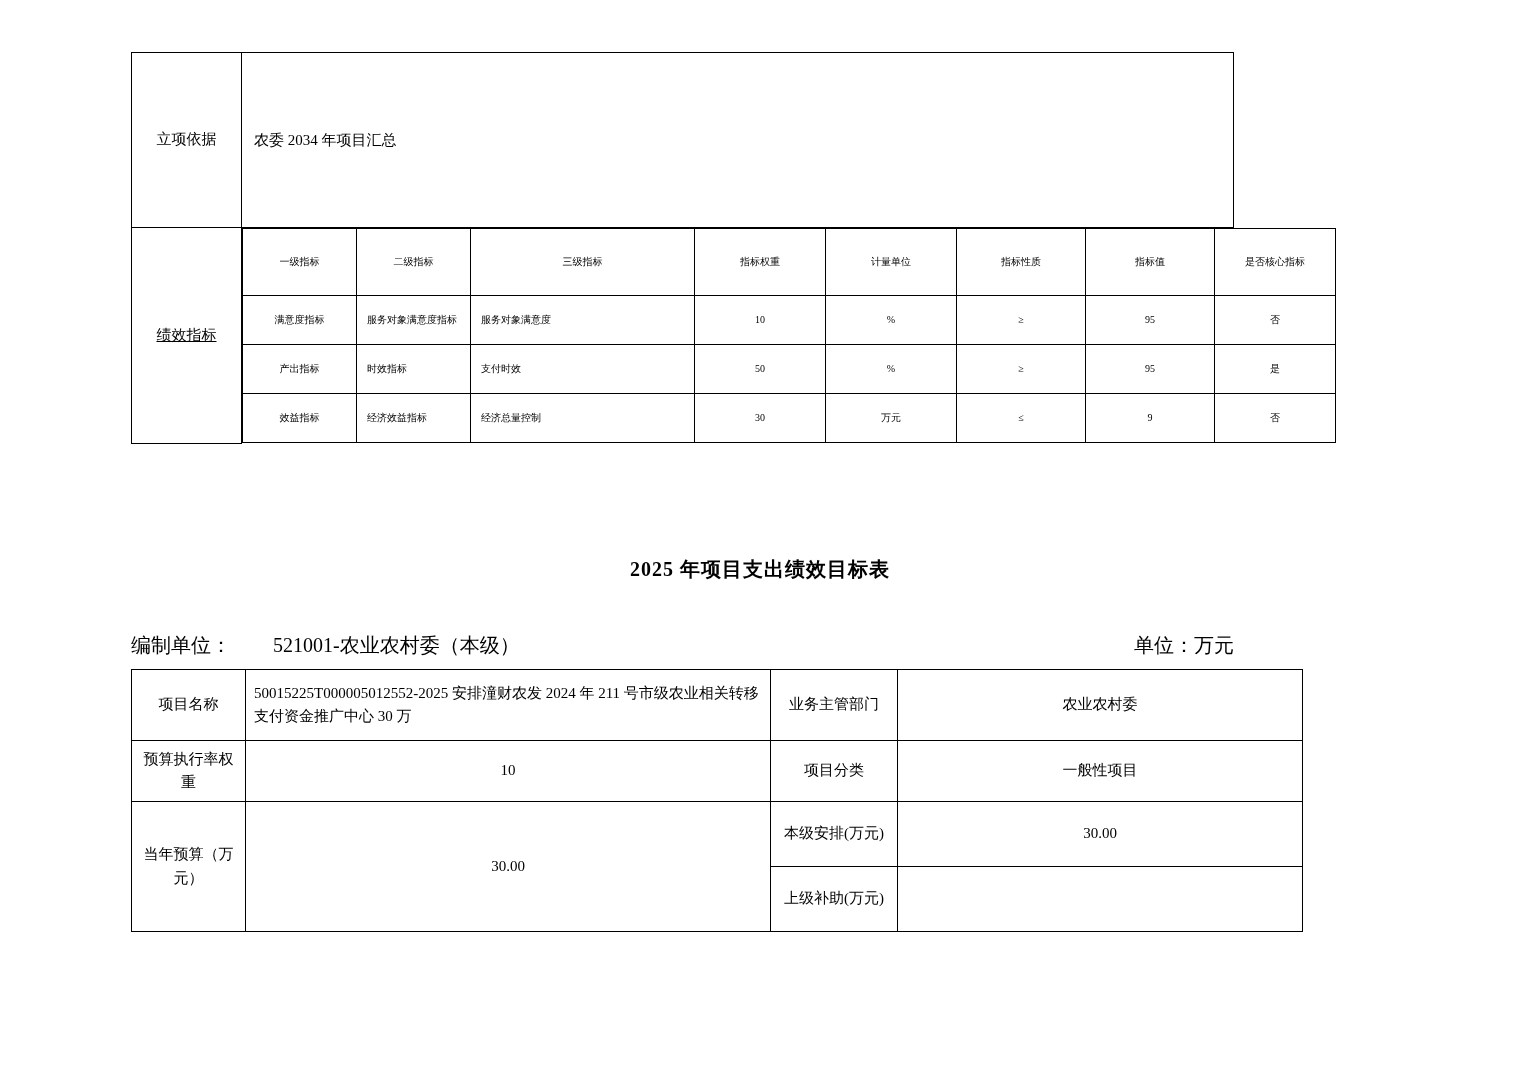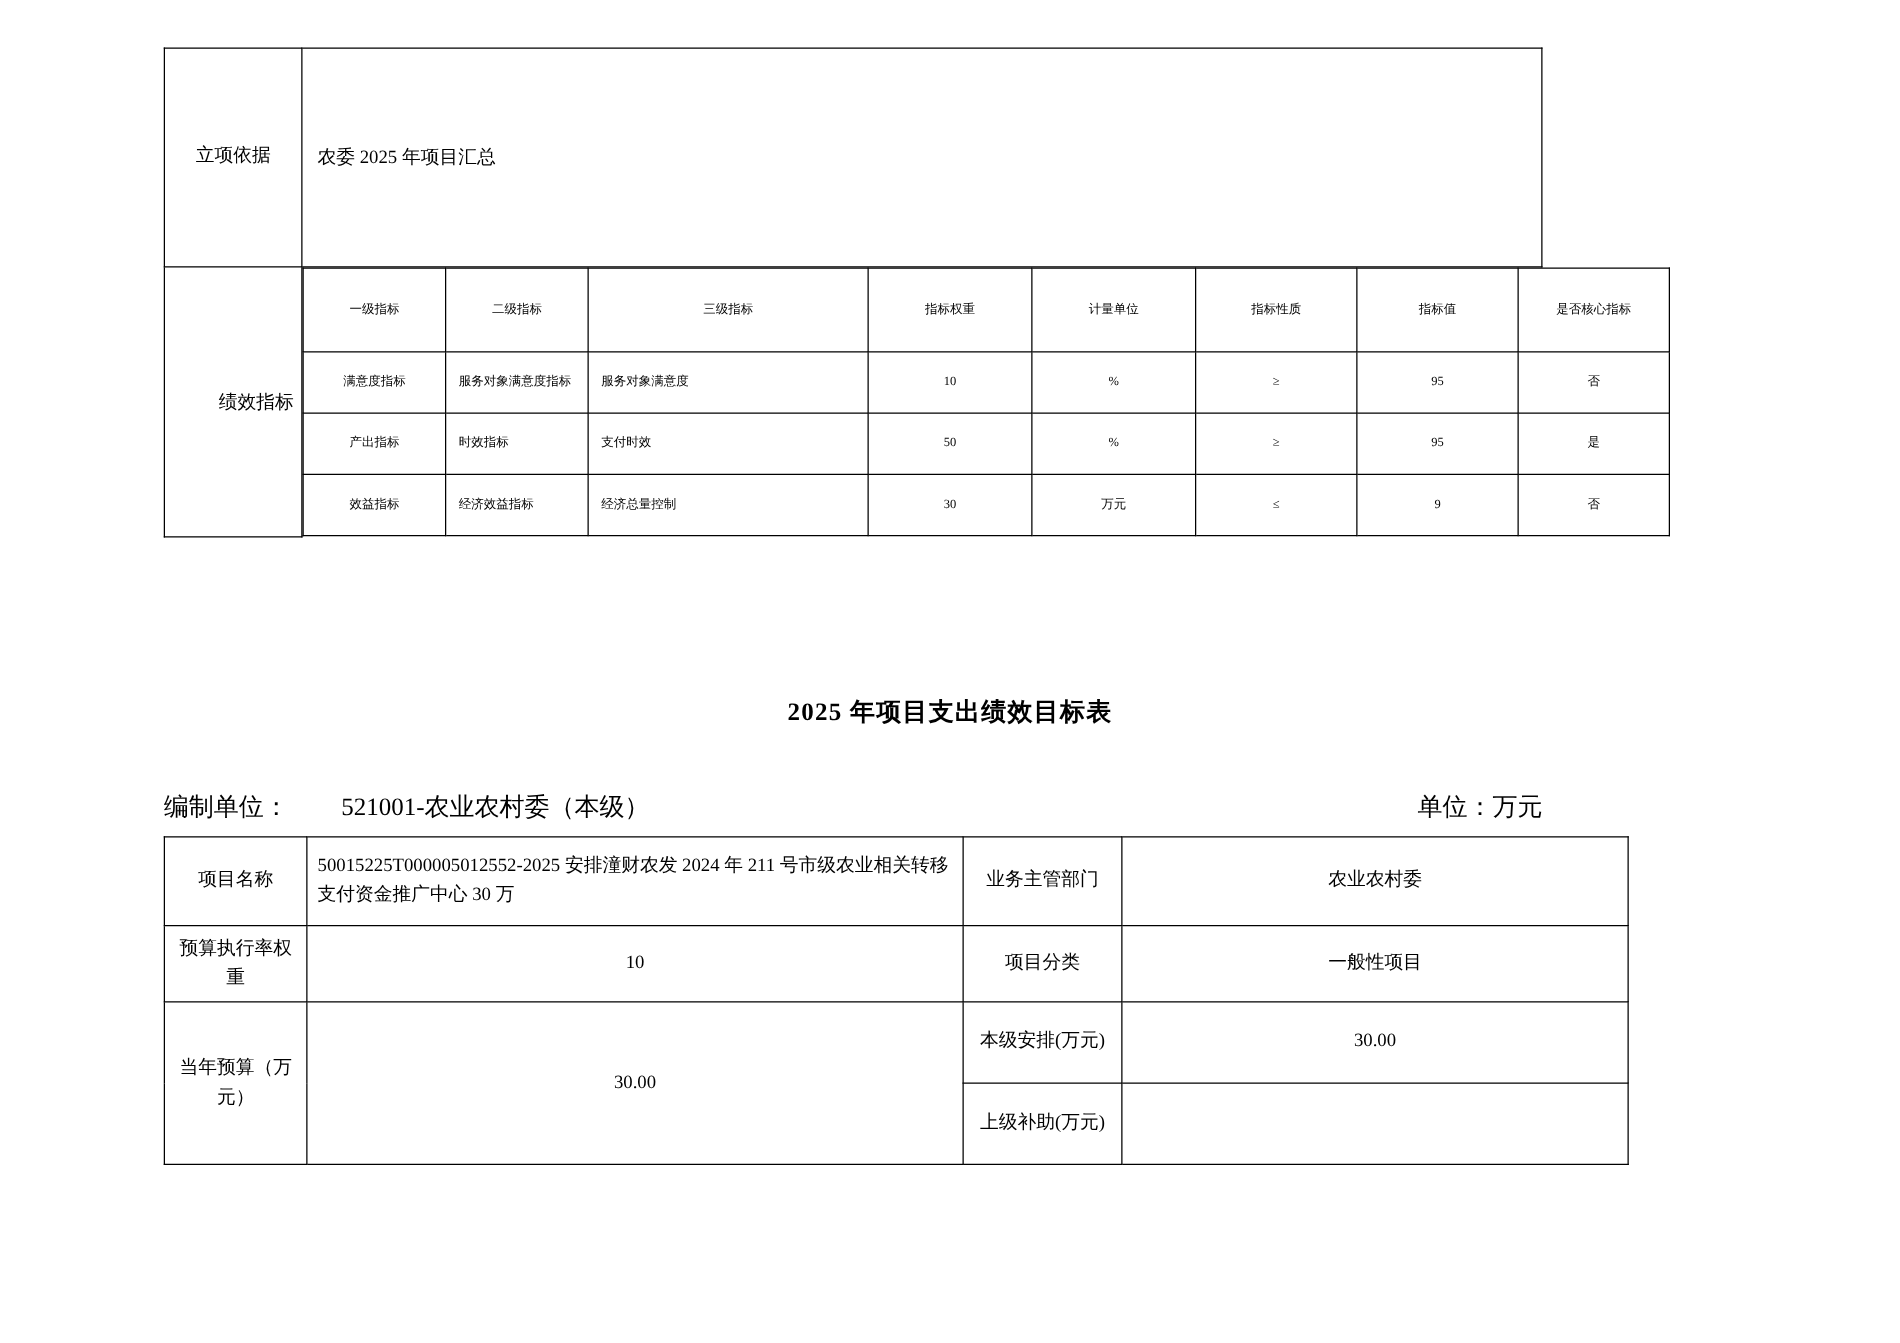--- a/index.html
+++ b/index.html
@@ -19,21 +19,21 @@
     position: relative;
     width: 1520px;
     height: 1074px;
     box-sizing: border-box;
   }
 
   
   .table1 {
     position: absolute;
     left: 131px;
-    top: 38px;
+    top: 52px;
     width: 1103px;
     border-collapse: collapse;
     table-layout: fixed;
     padding-left: 48px;
   }
   .table1 td {
     border: 1px solid #000000;
     font-size: 15px;
     padding: 4px 6px;
     vertical-align: middle;
@@ -46,22 +46,23 @@
   .val-cell {
     text-align: left;
     padding-left: 12px !important;
     line-height: 1.5;
   }
   .r1 { height: 166px; }
   .r2 { height: 136px; }
 
   .perf-label {
     width: 97px;
-    text-align: right;
-    vertical-align: middle;
+    text-align: center;
+    vertical-align: middle;
+    text-decoration: underline;
   }
 
   .inner-table {
     width: 100%;
     border-collapse: collapse;
     table-layout: fixed;
   }
   .inner-table td {
     border: 1px solid #000000;
     font-size: 10px;
@@ -138,21 +139,21 @@
 </style>
 </head>
 <body>
 
 <div class="page">
 
   <table class="table1">
     <tbody>
       <tr>
         <td class="lbl-cell r1">立项依据</td>
-        <td class="val-cell r1">农委 2025 年项目汇总</td>
+        <td class="val-cell r1">农委 2034 年项目汇总</td>
       </tr>
       <tr>
         <td class="perf-label">绩效指标</td>
         <td style="padding:0 !important;border:none !important;">
           <table class="inner-table">
             <tbody>
               <tr class="inner-head">
                 <td class="c1">一级指标</td>
                 <td class="c2">二级指标</td>
                 <td class="c3">三级指标</td>

